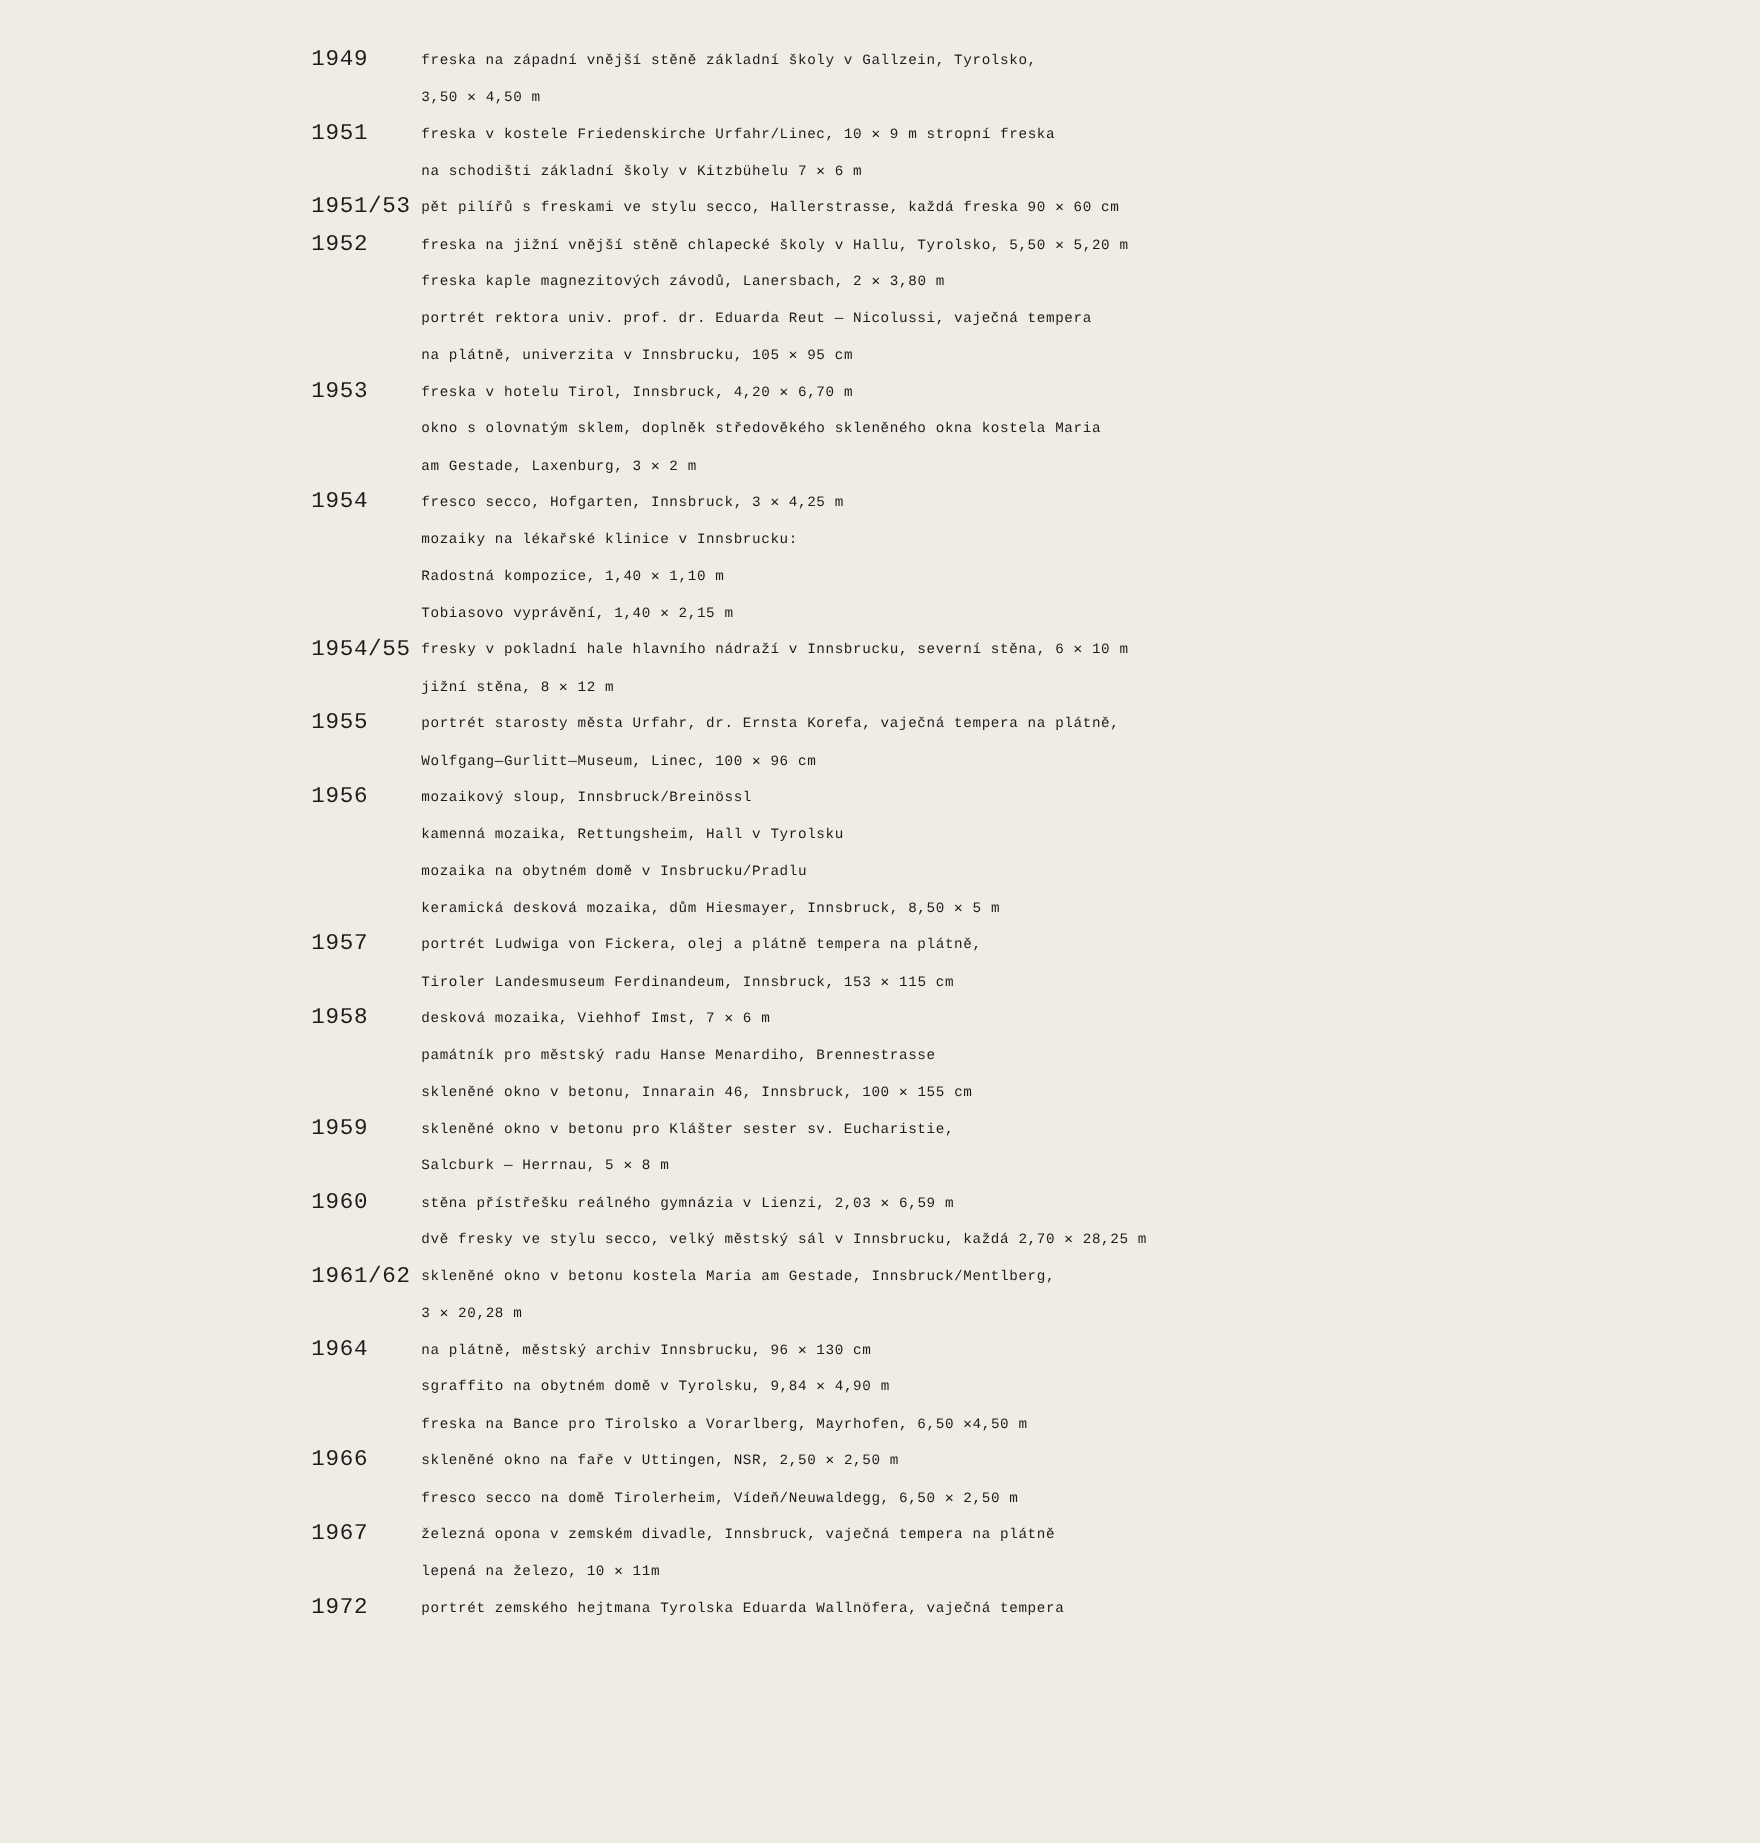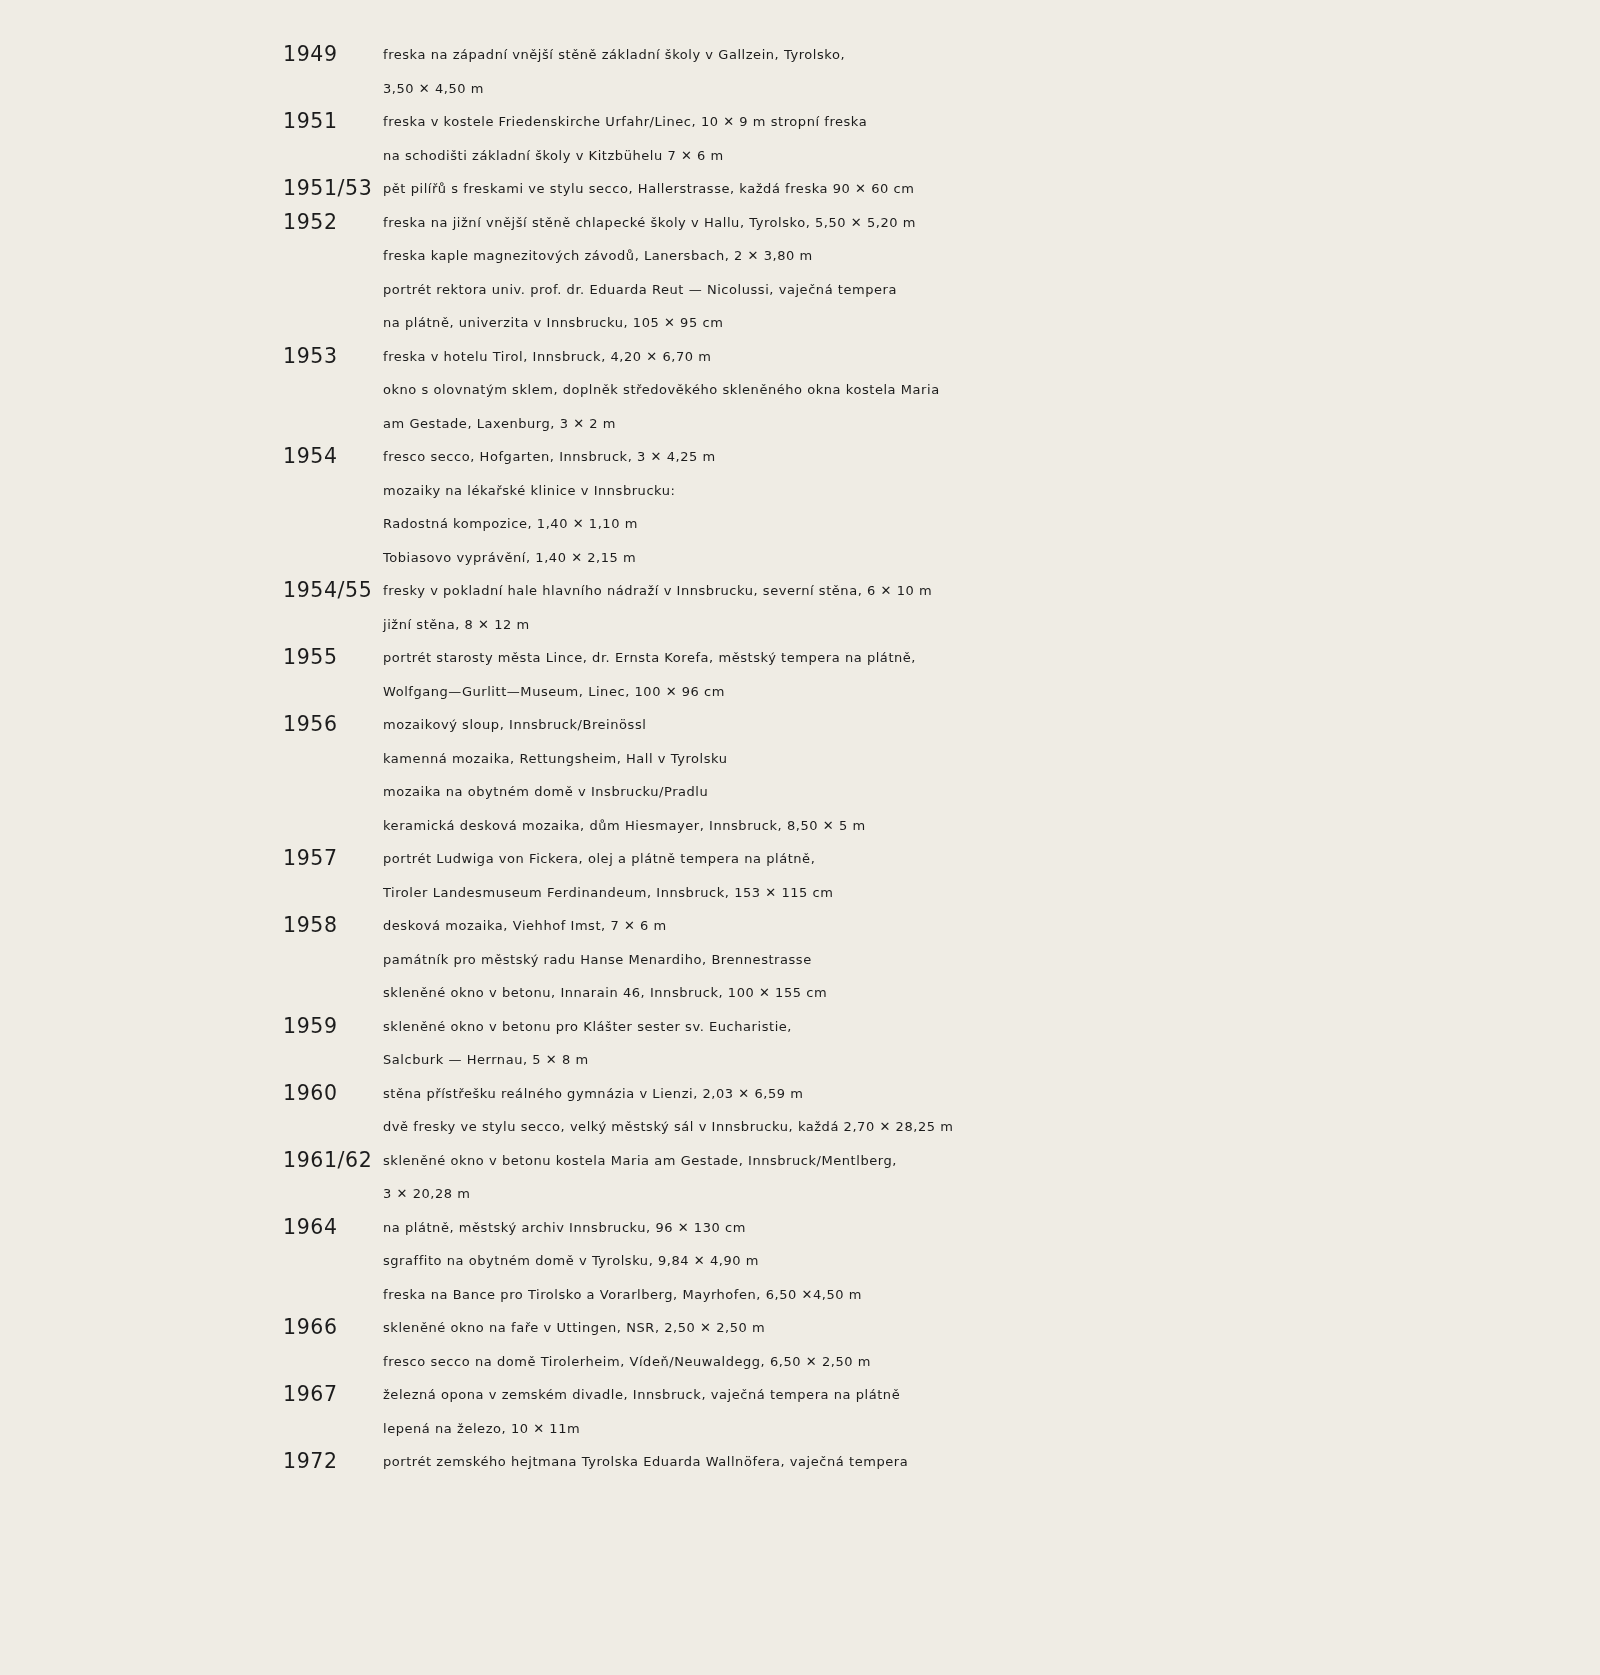--- a/index.html
+++ b/index.html
@@ -12,20 +12,21 @@
     background: #efece4;
     font-family: "DejaVu Sans", sans-serif;
     color: #1c1c1c;
     overflow: hidden;
   }
   .page {
     position: relative;
     width: 1600px;
     height: 1341px;
     background: #efece4;
+    font-family: Liberation Mono, monospace;
   }
   .content {
     position: absolute;
     left: 0;
     top: 38px;
     width: 1600px;
   }
   .entry {
     display: flex;
     align-items: flex-start;
@@ -105,21 +106,21 @@
       <div class="entry">
         <div class="year">1954/55</div>
         <div class="lines">
           <div class="line">fresky v pokladní hale hlavního nádraží v Innsbrucku, severní stěna, 6 ✕ 10 m</div>
           <div class="line">jižní stěna, 8 ✕ 12 m</div>
         </div>
       </div>
       <div class="entry">
         <div class="year">1955</div>
         <div class="lines">
-          <div class="line">portrét starosty města Lince, dr. Ernsta Korefa, městský tempera na plátně,</div>
+          <div class="line">portrét starosty města Urfahr, dr. Ernsta Korefa, vaječná tempera na plátně,</div>
           <div class="line">Wolfgang—Gurlitt—Museum, Linec,   100 ✕ 96 cm</div>
         </div>
       </div>
       <div class="entry">
         <div class="year">1956</div>
         <div class="lines">
           <div class="line">mozaikový sloup, Innsbruck/Breinössl</div>
           <div class="line">kamenná mozaika, Rettungsheim,  Hall v Tyrolsku</div>
           <div class="line">mozaika na obytném domě v Insbrucku/Pradlu</div>
           <div class="line">keramická desková mozaika, dům Hiesmayer, Innsbruck, 8,50 ✕ 5 m</div>

